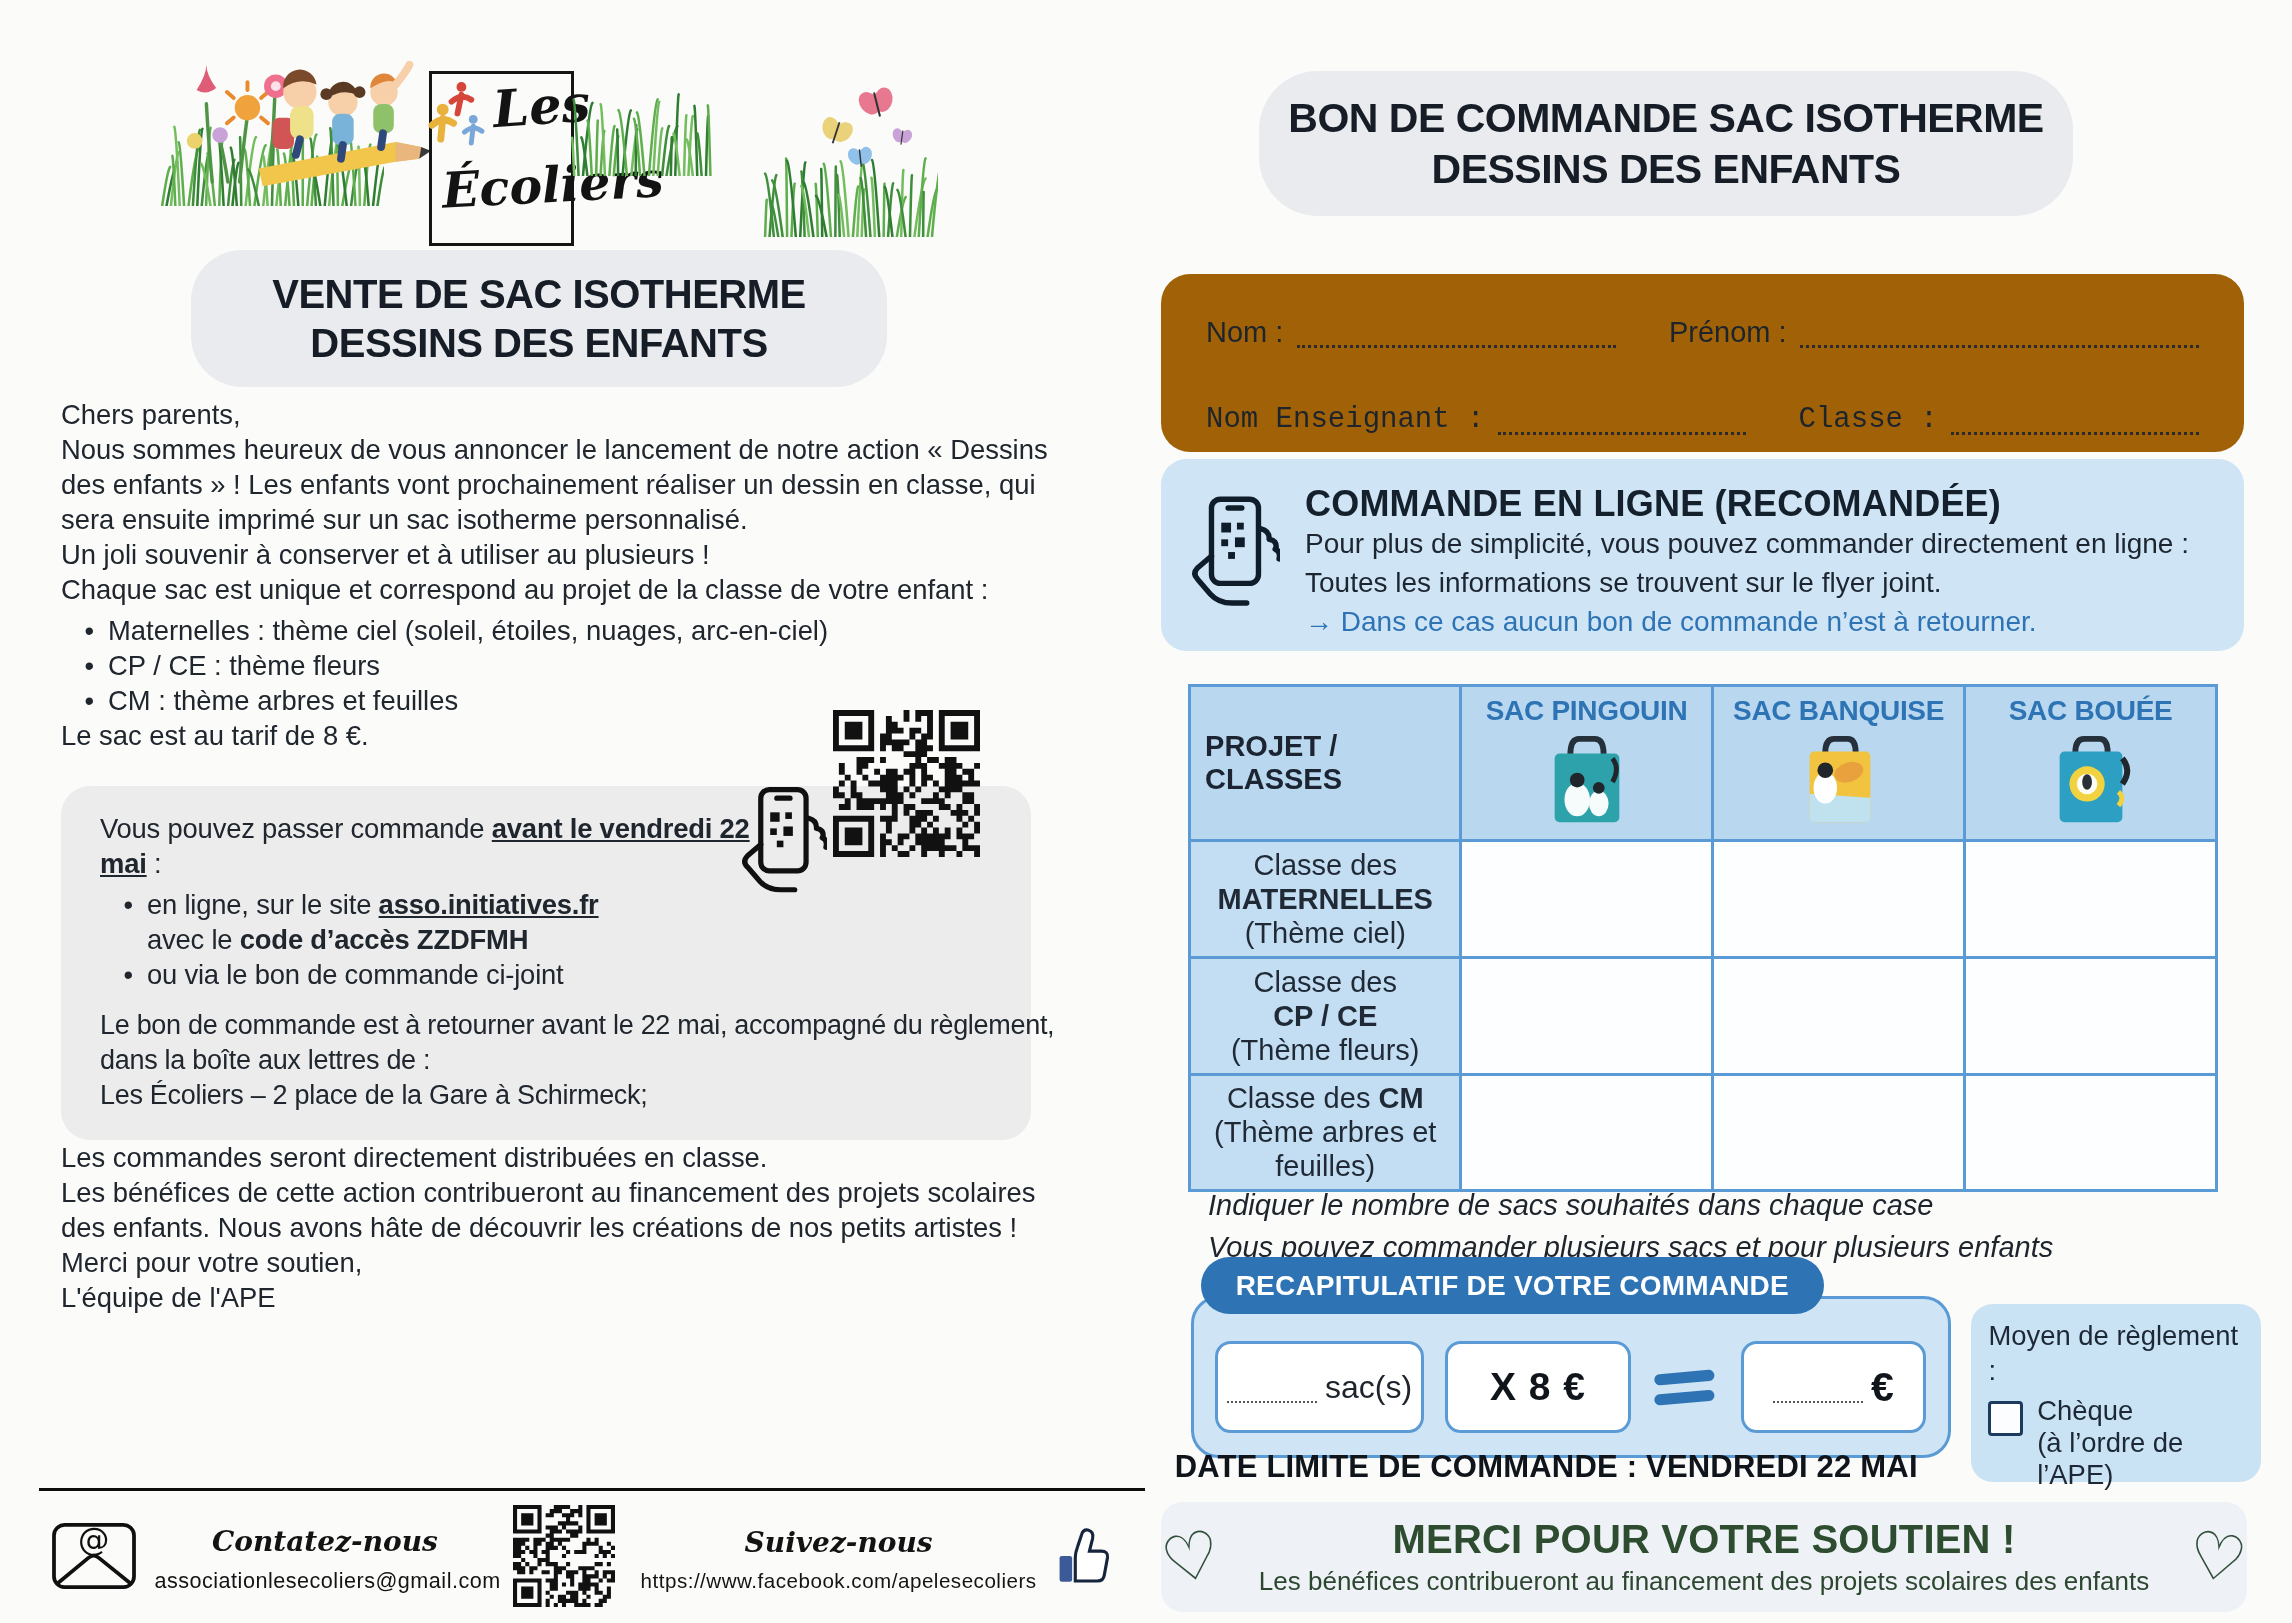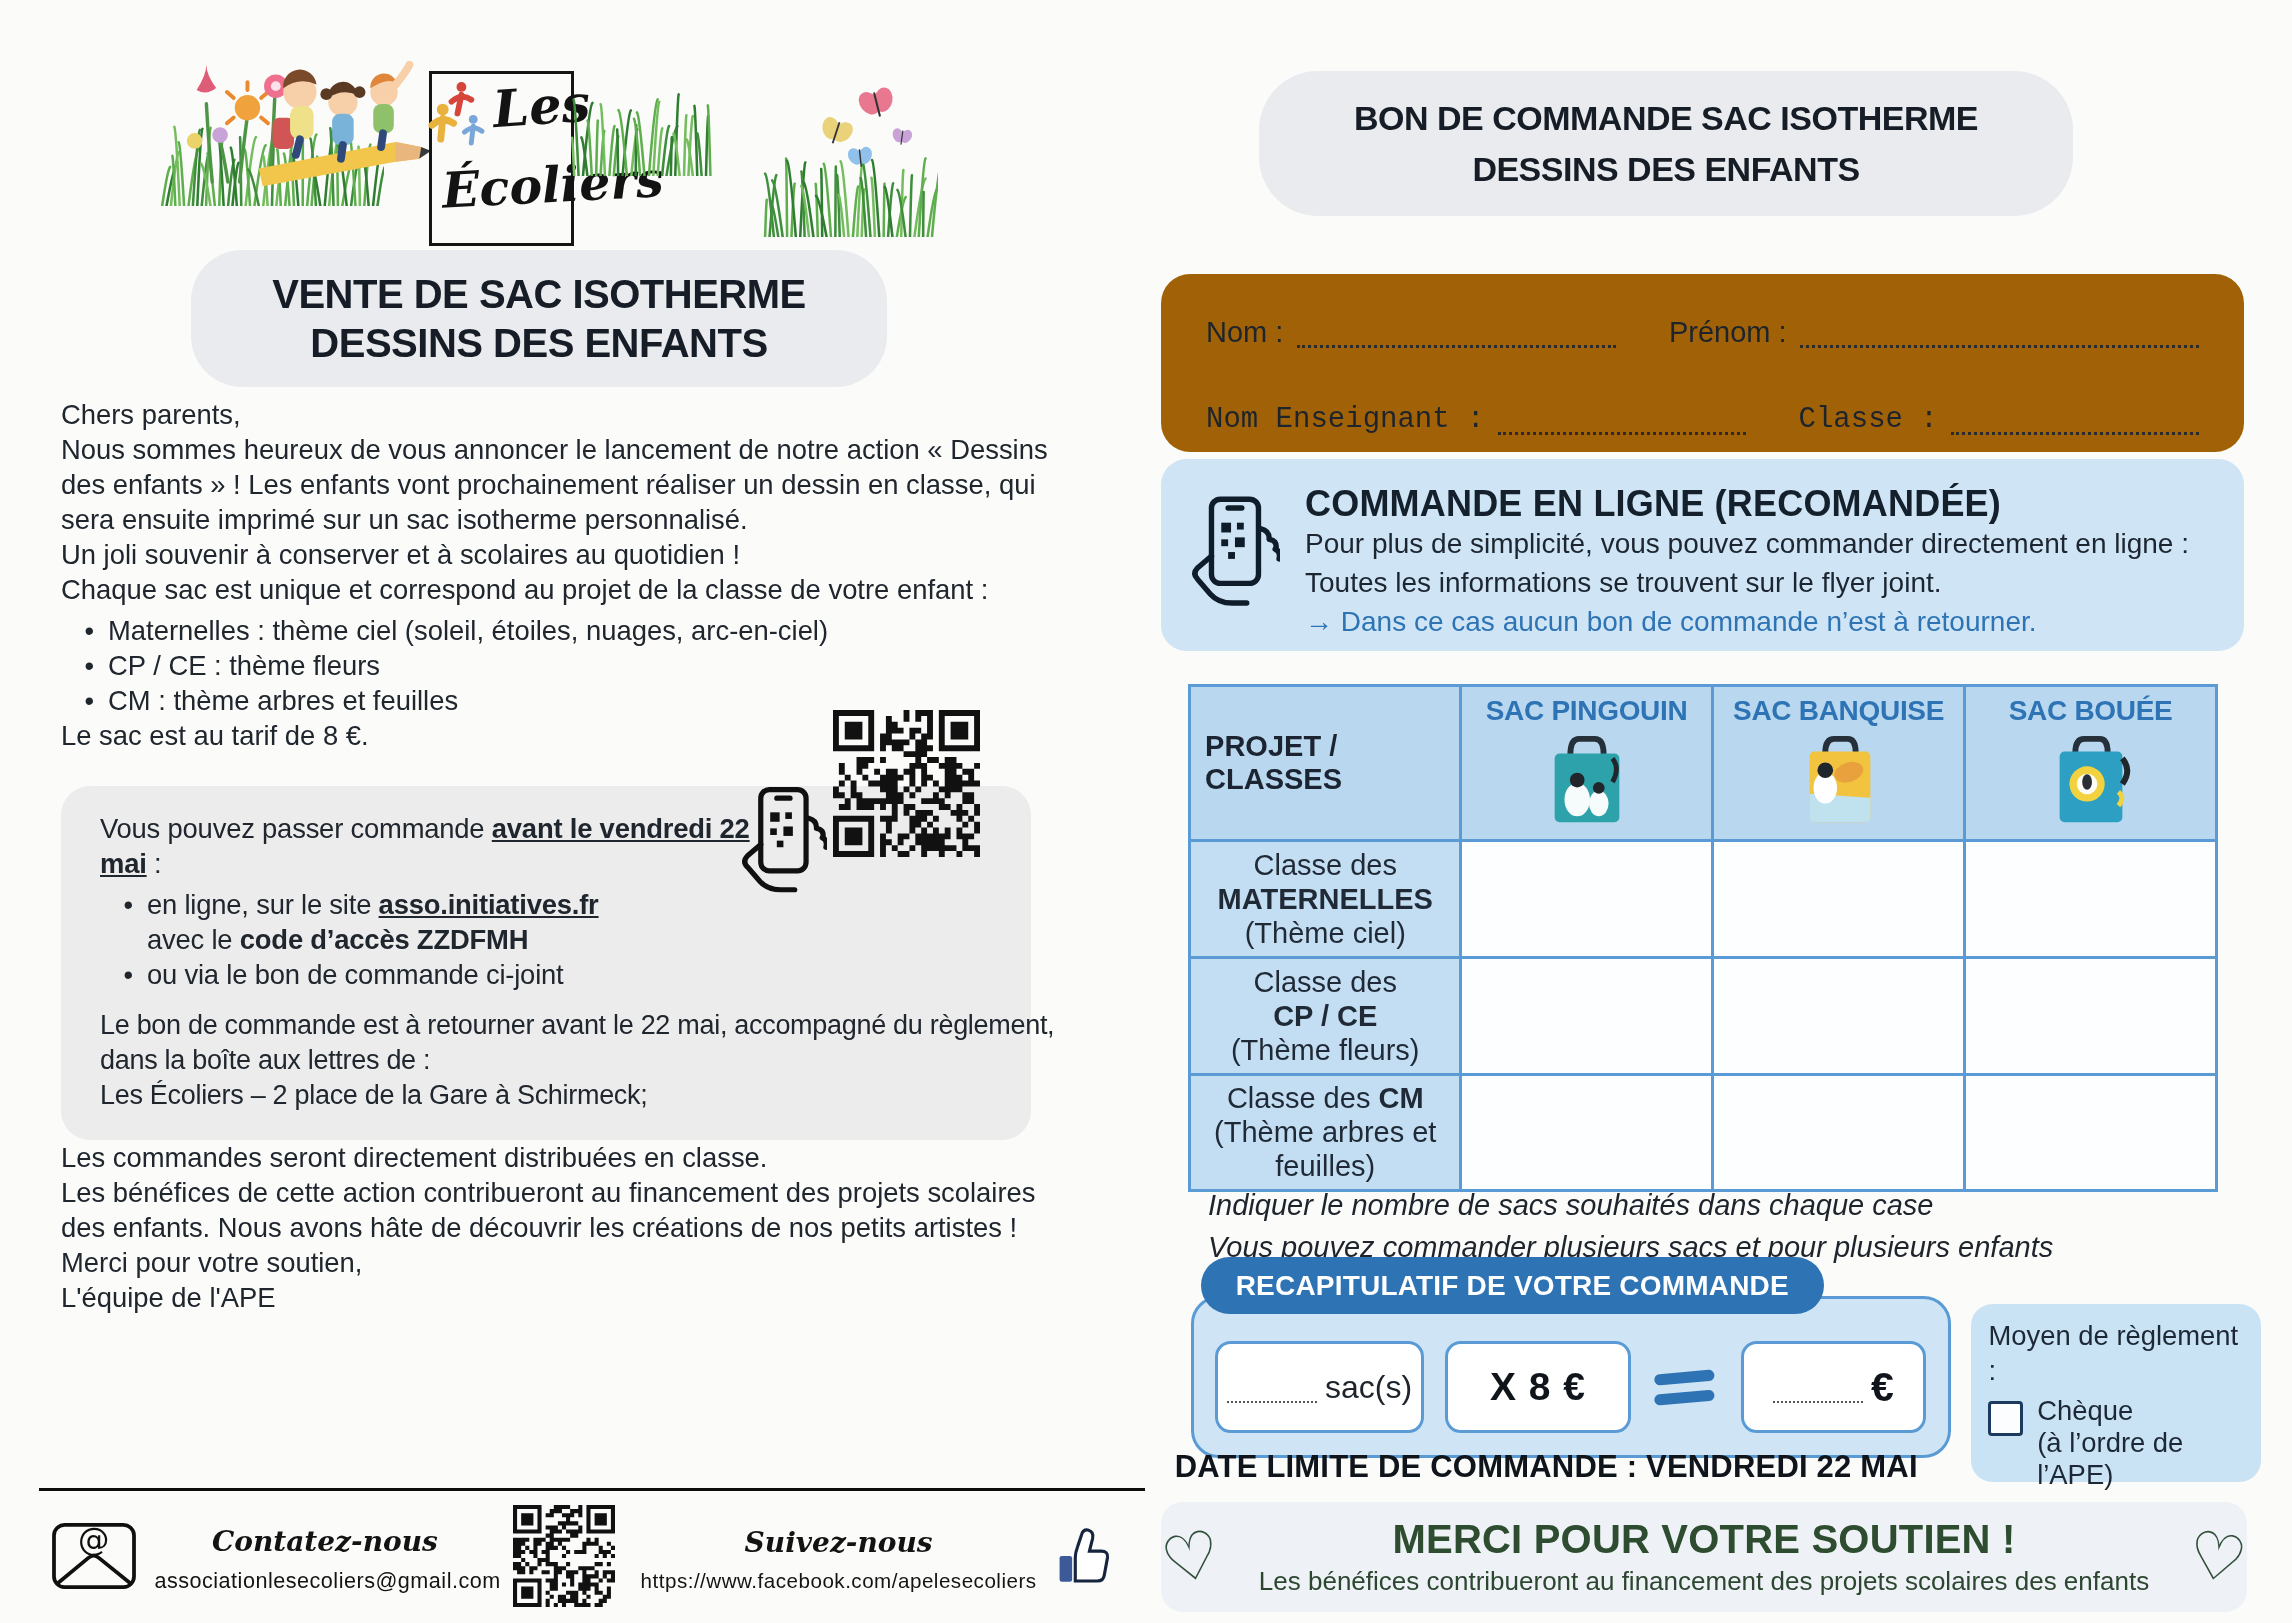--- a/index.html
+++ b/index.html
@@ -45,21 +45,21 @@
   .f-env{width:86px;height:76px;margin:0 17.6px 0 11.8px;flex:none;}
   .f-block{text-align:center;}
   .f-title{font-size:28px;line-height:49px;}
   .f-sub{font-size:21.6px;letter-spacing:0.5px;color:#141414;margin-top:2px;}
   .f-qr{width:102px;height:102px;margin:0 17.6px;flex:none;}
   .f-thumb{width:55px;height:63px;margin-left:13.7px;flex:none;}
   
   .col-right{position:absolute;left:1161px;top:0;width:1088px;}
   .rt-pill{position:absolute;left:98px;top:71px;width:814px;background:var(--pill-gray);
            border-radius:59px;padding:21.6px 0;text-align:center;}
-  .rt-pill div{font-size:34px;line-height:51px;font-weight:800;color:#161d26;letter-spacing:-0.5px;}
+  .rt-pill div{font-size:41px;line-height:51px;font-weight:800;color:#161d26;letter-spacing:-0.5px;}
   .fields-box{position:absolute;left:0;top:274px;width:1083px;height:178px;background:#a16207;
               border-radius:29px;padding:43px 45px 0;box-sizing:border-box;}
   .f-row{display:flex;align-items:flex-end;gap:13.7px;font-size:29px;color:#1d242c;}
   .f-row + .f-row{margin-top:56px;font-family:Liberation Mono, monospace;}
   .f-label{white-space:nowrap;line-height:31px;}
   .dots{flex:1;border-bottom:3.4px dotted #2a2a2a;height:23.5px;}
   .gap40{width:25.5px;flex:none;}
   .online-box{position:absolute;left:0;top:459px;width:1083px;height:192px;background:var(--light-blue);
               border-radius:25.5px;box-sizing:border-box;padding:23.5px 25.5px;display:flex;gap:25.5px;}
   .phone-icon-right{width:93px;height:137px;flex:none;margin-top:3.9px;}
@@ -333,21 +333,21 @@
     </div>
 
     <div class="lt-pill">
       <div>VENTE DE SAC ISOTHERME</div>
       <div>DESSINS DES ENFANTS</div>
     </div>
 
     <div class="body-text">
       <p>Chers parents,</p>
       <p class="mt24">Nous sommes heureux de vous annoncer le lancement de notre action « Dessins des enfants » ! Les enfants vont prochainement réaliser un dessin en classe, qui sera ensuite imprimé sur un sac isotherme personnalisé.</p>
-      <p class="mt24">Un joli souvenir à conserver et à scolaires au quotidien !</p>
+      <p class="mt24">Un joli souvenir à conserver et à utiliser au plusieurs !</p>
       <p class="mt24">Chaque sac est unique et correspond au projet de la classe de votre enfant :</p>
       <div class="blist mt6">
         <div>Maternelles : thème ciel (soleil, étoiles, nuages, arc-en-ciel)</div>
         <div>CP / CE : thème fleurs</div>
         <div>CM : thème arbres et feuilles</div>
       </div>
       <p class="mt24">Le sac est au tarif de 8 €.</p>
 
       <div class="order-box">
         <div class="txt">

